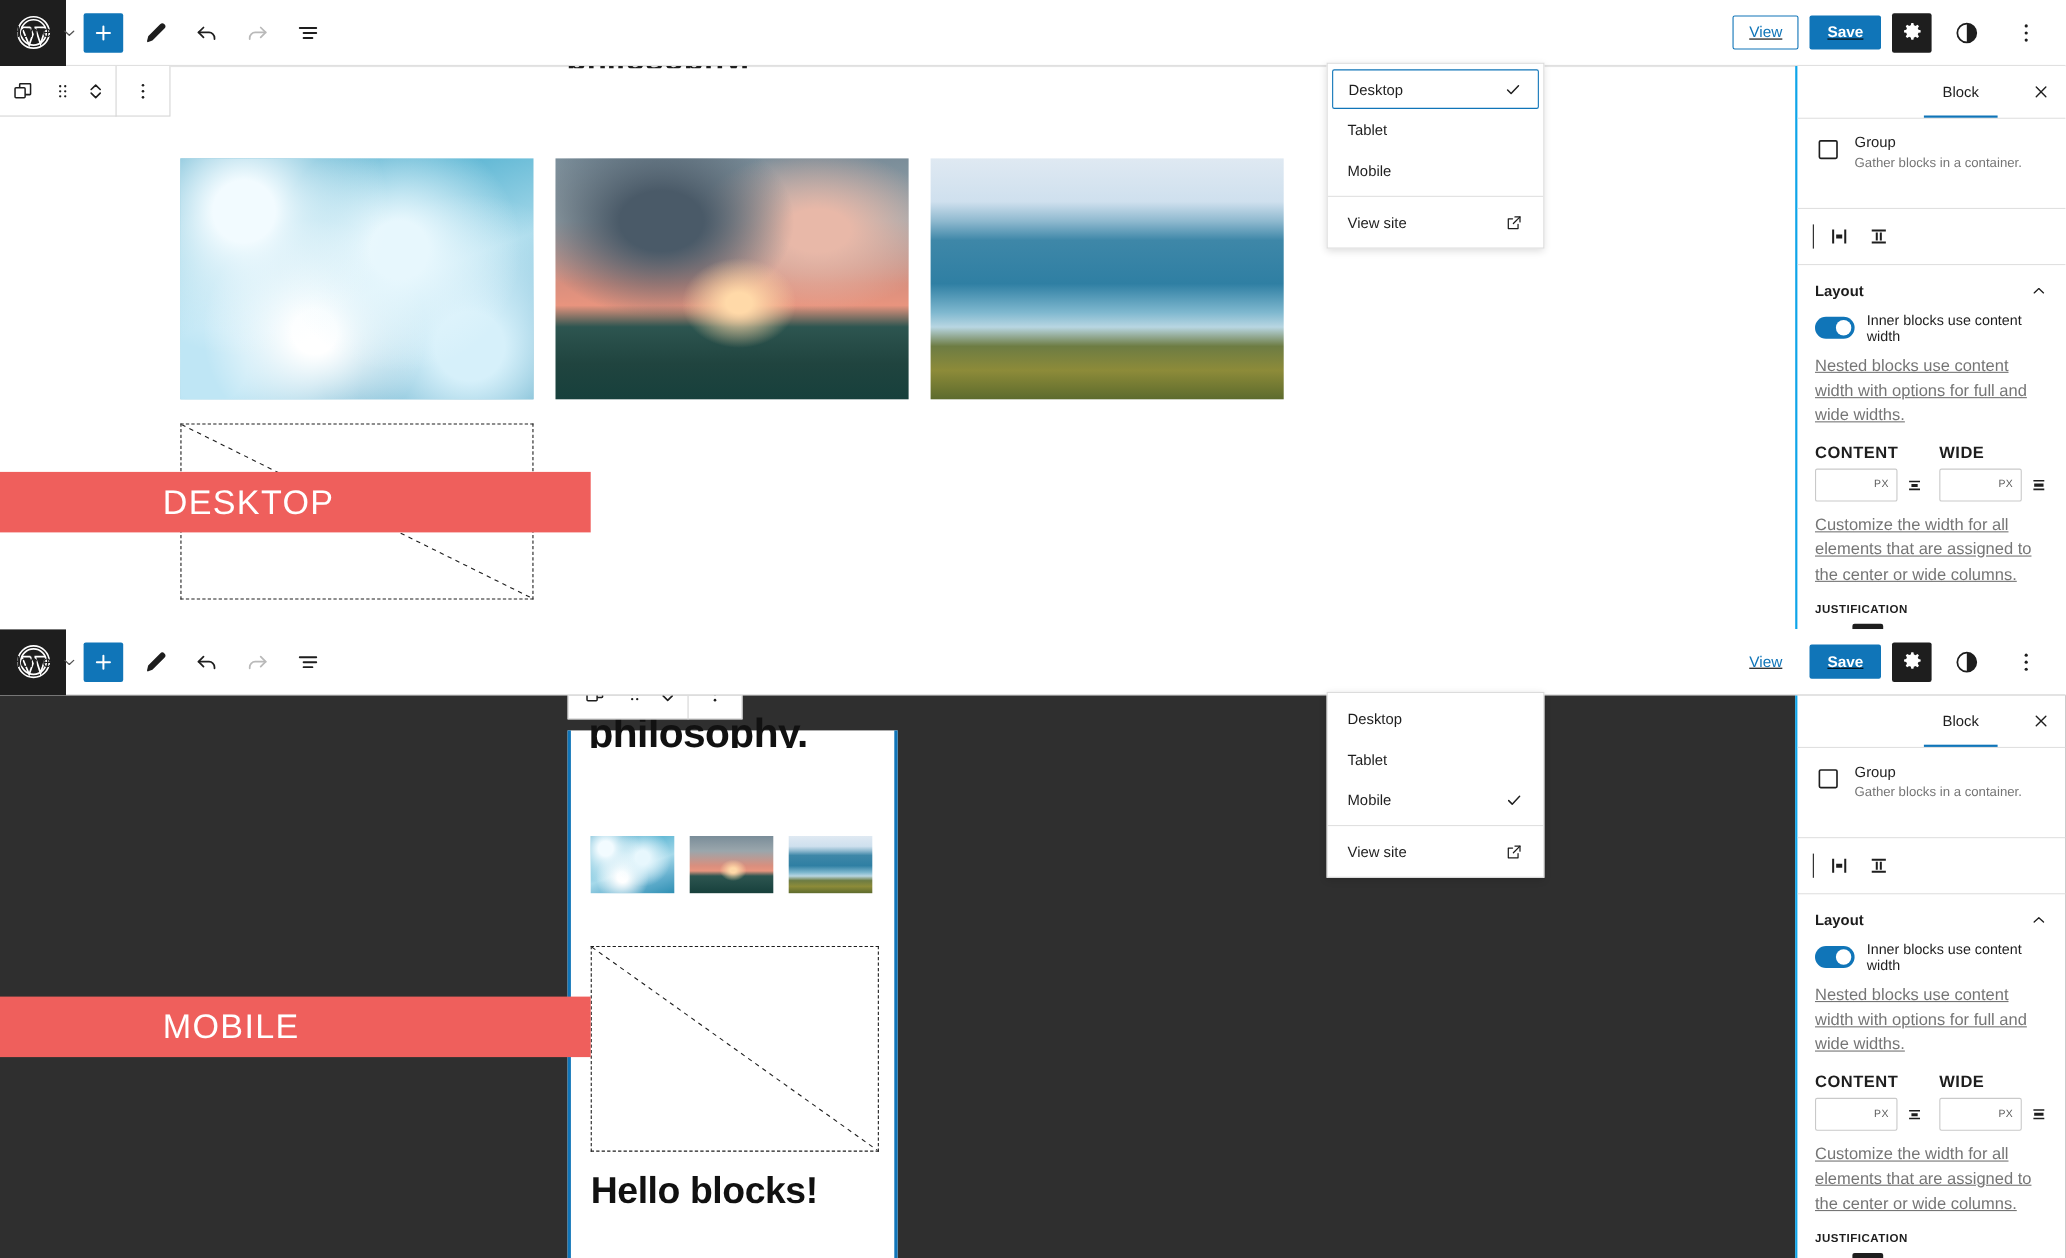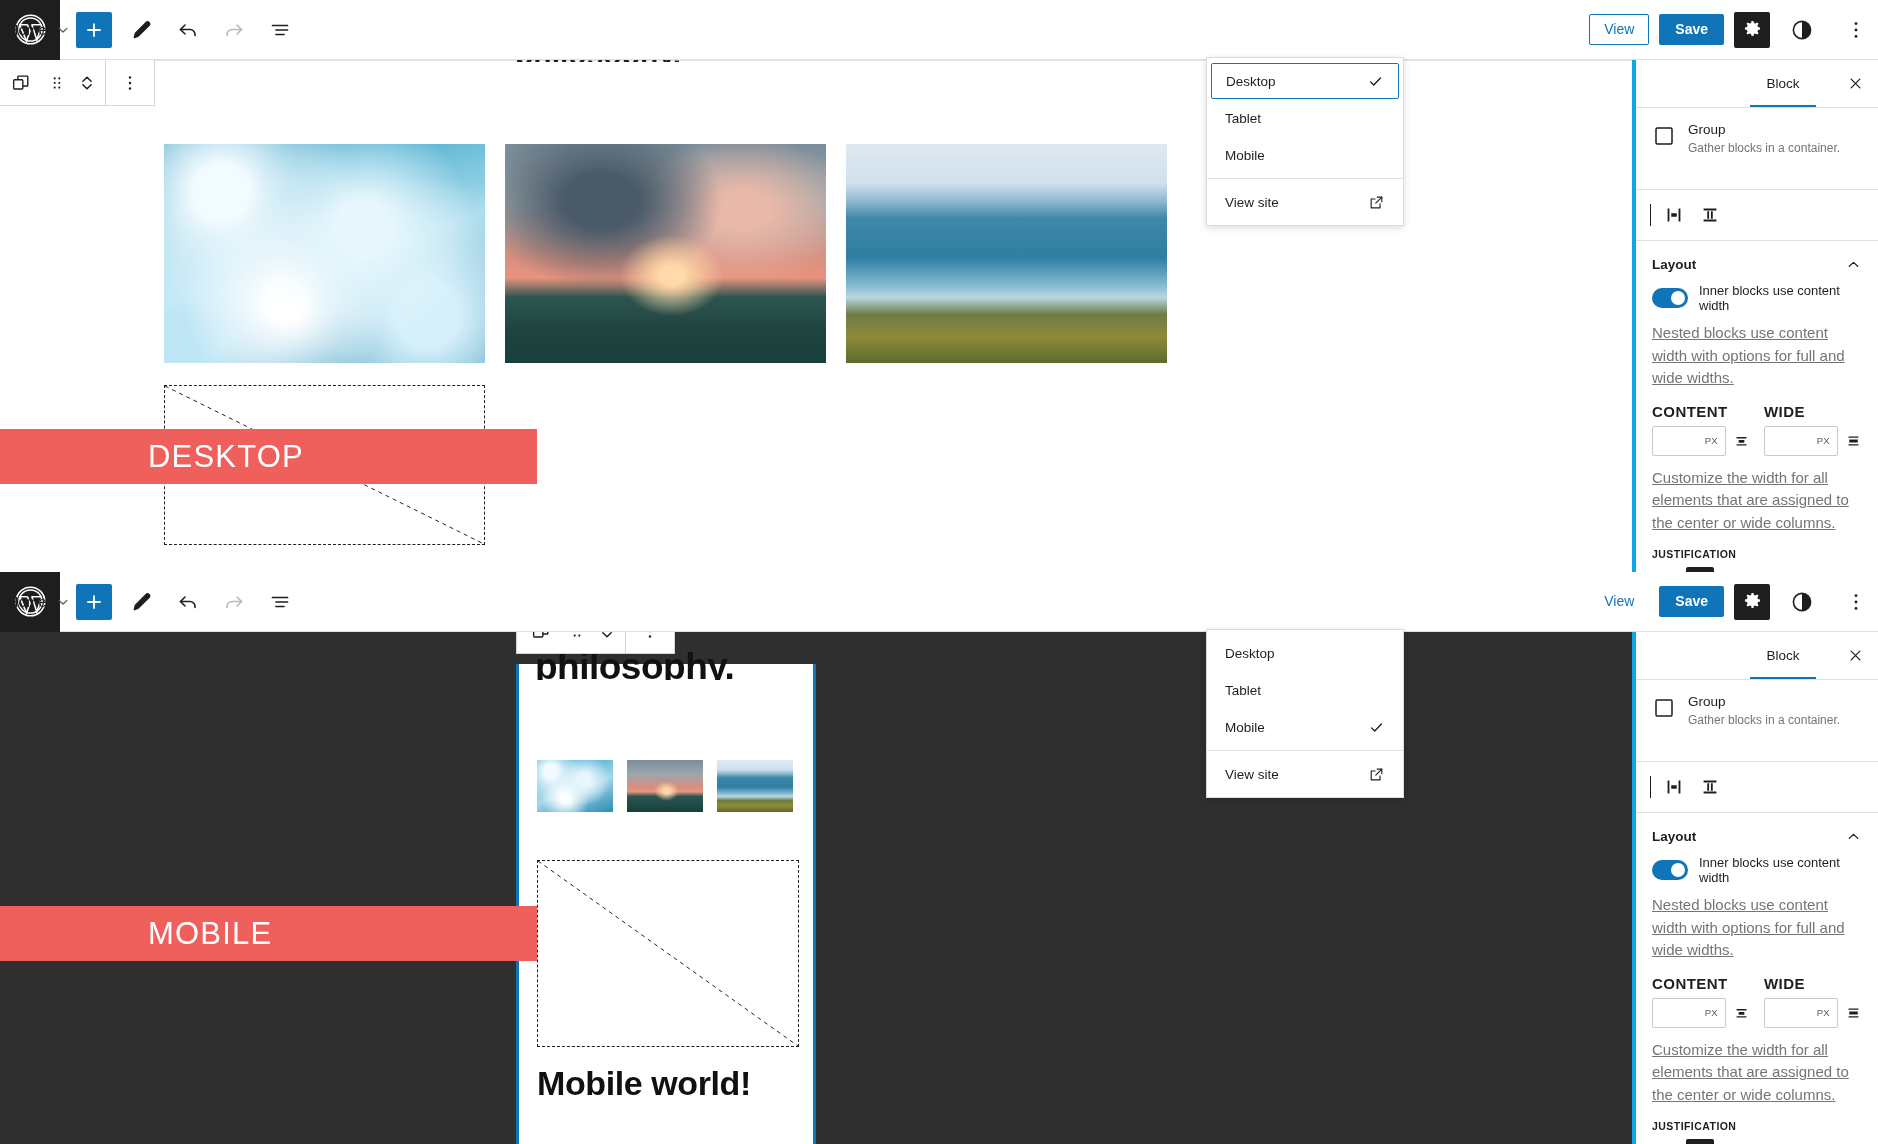--- a/index.html
+++ b/index.html
@@ -51,21 +51,21 @@
   }
   .doc-title {
     display: flex; align-items: center; gap: 8px;
     font-size: 14.5px; color: #1e1e1e; pointer-events: auto; cursor: pointer;
     padding: 5px 8px; border-radius: 2px;
   }
   .doc-title .chev { width: 16px; height: 16px; color: #555; }
 
   .hdr-right {
     margin-left: auto; display: flex; align-items: center;
-    gap: 10px; padding-right: 0;
+    gap: 10px; padding-right: 14px; text-decoration: underline;
   }
   .btn-view {
     border: 1px solid #1075b8; color: #1075b8; background: #fff;
     font-size: 14px; padding: 7px 14px; border-radius: 2px;
     cursor: pointer; font-family: inherit; line-height: 1.1;
   }
   .btn-view.plain { border-color: transparent; }
   .btn-save {
     border: none; background: #1075b8; color: #fff;
     font-size: 14px; font-weight: 600; padding: 8px 16px;
@@ -147,21 +147,21 @@
     cursor: pointer; position: relative; margin: 1px 4px; border-radius: 2px;
   }
   .dd-item.sel-box { border: 1.5px solid #1075b8; height: 36px; }
   .dd-item .chk { margin-left: auto; width: 17px; height: 17px; color: #1e1e1e; }
   .dd-sep { height: 1px; background: #e0e0e0; margin: 5px 0; }
   .dd-item .ext { margin-left: auto; width: 17px; height: 17px; color: #1e1e1e; }
 
   
   .sb {
     position: absolute; top: 60px; right: 0; width: 246px; bottom: 0;
-    background: #fff; border-left: 4px solid #0ea5e9; z-index: 20;
+    background: #fff; border-left: 2px solid #0ea5e9; z-index: 20;
     overflow: hidden;
     margin-left: 11px;
   }
   .sb-tabs {
     display: flex; height: 48px; border-bottom: 1px solid #e0e0e0;
     align-items: stretch; position: relative;
   }
   .sb-tab {
     flex: 1; display: flex; align-items: center; justify-content: center;
     font-size: 13.5px; color: #1e1e1e; cursor: pointer; position: relative;
@@ -606,21 +606,21 @@
           <div class="ph-img" style="width:76px;height:52px;background-image:
                linear-gradient(180deg,#dfe9f2 0%,#cfe0ee 18%,#8fb9cf 26%,#3e87a8 34%,#2f7fa3 52%,#7fb8cf 64%,#b8d6e2 70%,#6d7c43 78%,#8d8b39 88%,#5d6b2d 100%);"></div>
         </div>
 
         <div class="dash-box" style="left:18px; top:196px; width:262px; height:187px;">
           <svg class="diag" viewBox="0 0 262 187" preserveAspectRatio="none">
             <line x1="0" y1="0" x2="262" y2="187" stroke="#1e1e1e" stroke-width="1" stroke-dasharray="4 4"></line>
           </svg>
         </div>
 
-        <div class="dev-hello" style="left:18px; top:400px; width:262px; height:40px;">Mobile world!</div>
+        <div class="dev-hello" style="left:18px; top:400px; width:262px; height:40px;">Hello blocks!</div>
       </div>
 
       <div class="blk-toolbar" style="left:516px; top:-25px;">
         <div class="grp">
           <button class="tbtn">
             <svg viewBox="0 0 24 24" fill="none" stroke="currentColor" stroke-width="1.5">
               <rect x="4" y="8.5" width="10" height="10" rx="1"></rect>
               <path d="M8.6 8.5V5.2a.7.7 0 0 1 .7-.7h9.4a.7.7 0 0 1 .7.7v9.4a.7.7 0 0 1-.7.7H14"></path>
             </svg>
           </button>

